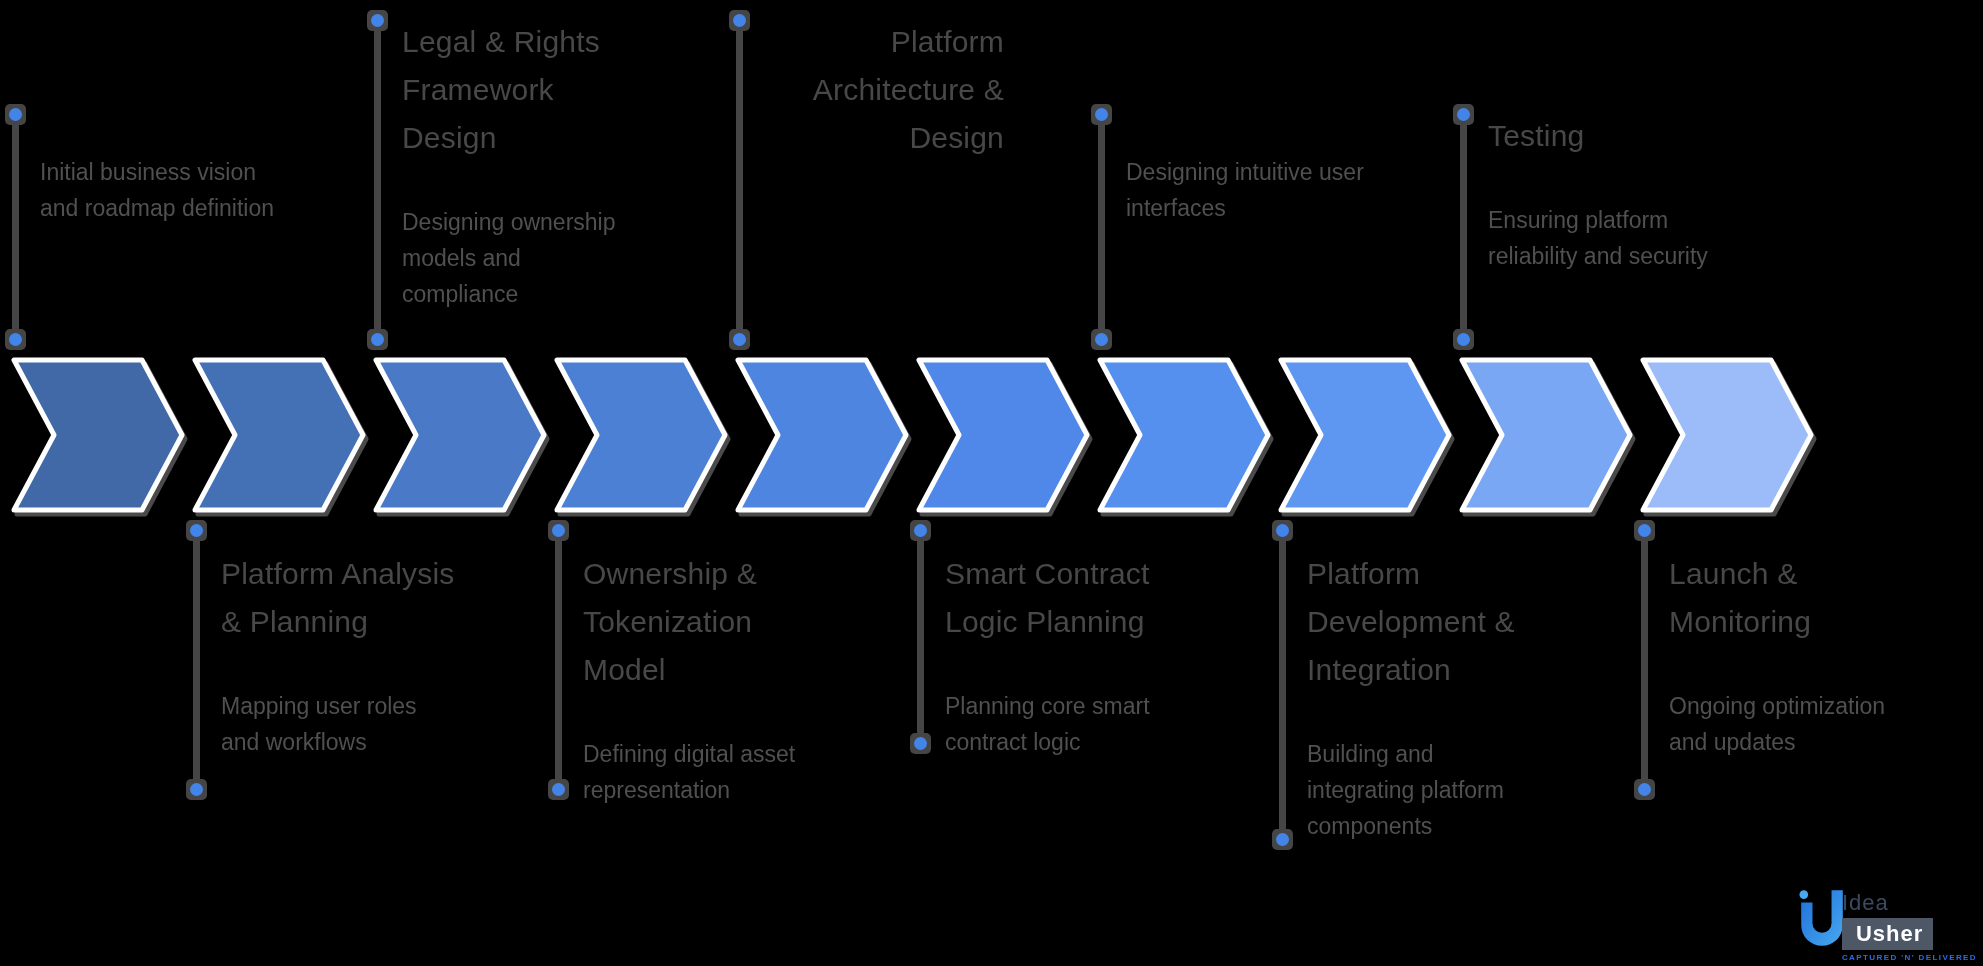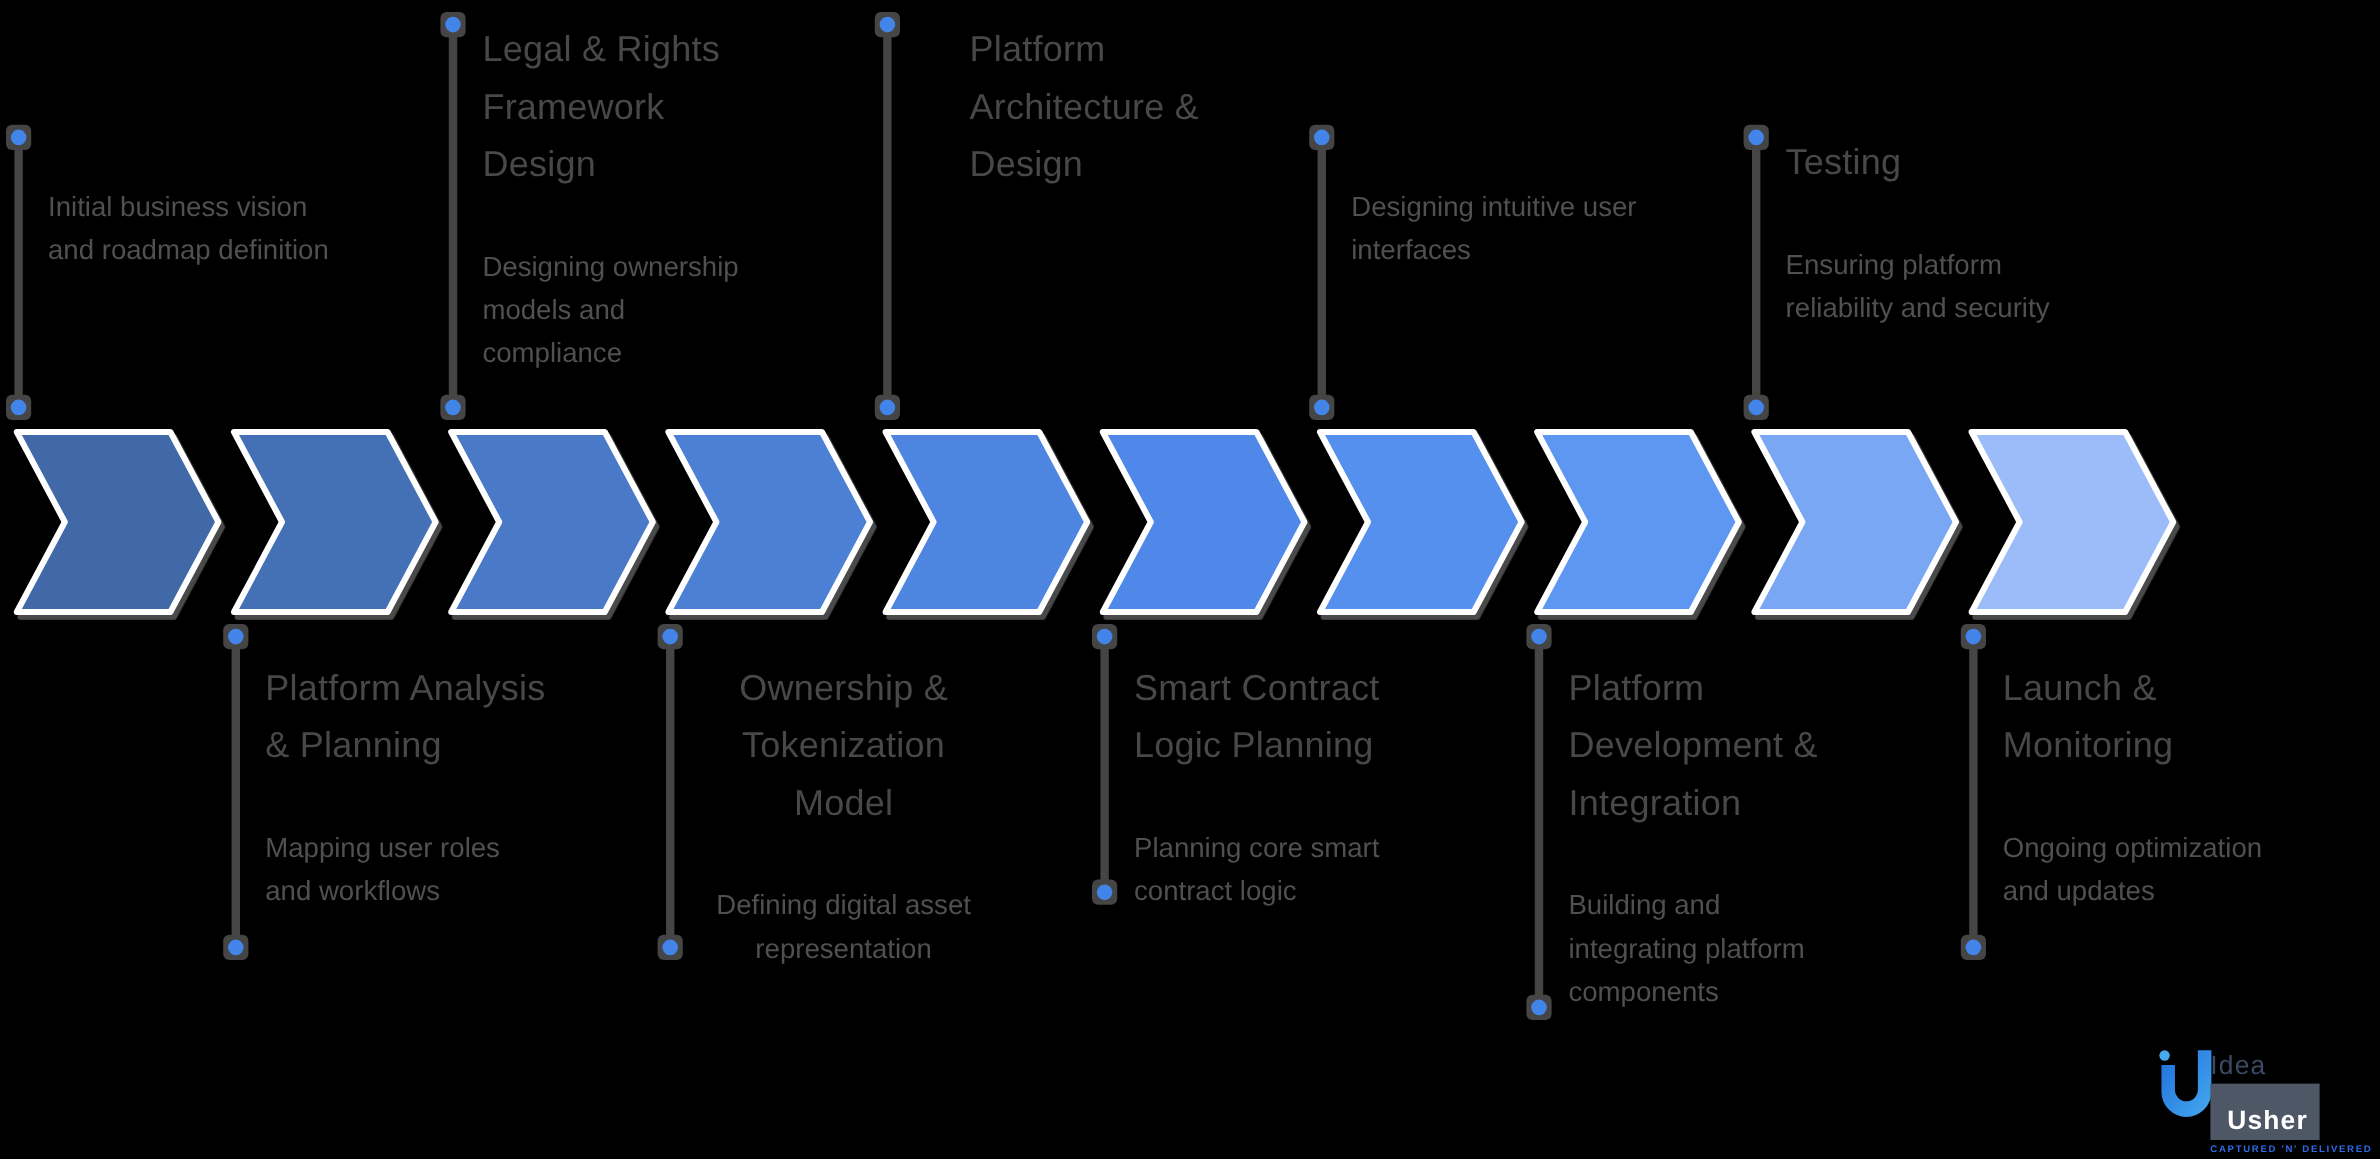--- a/index.html
+++ b/index.html
@@ -22,21 +22,21 @@
   .step-label{position:absolute;width:240px;}
   .step-label h3{margin:0;font-size:30px;font-weight:400;line-height:48px;
     color:#484848;letter-spacing:0.2px;}
   .step-label p{margin:42px 0 0 0;font-size:23px;line-height:36px;color:#505050;}
   
   .logo{position:absolute;right:6px;bottom:4px;display:flex;align-items:flex-start;}
   .logo-mark{width:52px;height:64px;margin-top:8px;}
   .logo-text{margin-left:-6px;display:flex;flex-direction:column;align-items:flex-start;}
   .logo-idea{font-size:22px;font-weight:400;color:#3A4A63;letter-spacing:1px;margin-top:12px;}
   .logo-usher{font-size:22px;font-weight:700;color:#FFFFFF;background:#4D5766;
-    padding:18px 10px 3px 14px;letter-spacing:1px;margin-top:2px;}
+    padding:3px 10px 3px 14px;letter-spacing:1px;margin-top:2px;}
   .logo-tagline{font-size:8px;font-weight:700;color:#2E6BE6;letter-spacing:1.4px;margin-top:3px;}
 </style>
 </head>
 <body>
 
 <div class="canvas">
 
   <svg class="chevrons" viewBox="0 0 1983 966" xmlns="http://www.w3.org/2000/svg">
       <polygon points="14,360 142,360 182,435 142,510 14,510 54,435" fill="#4169A8"></polygon>
       <polygon points="195,360 323,360 363,435 323,510 195,510 235,435" fill="#4471B5"></polygon>
@@ -87,33 +87,33 @@
         <p>Designing ownership models and compliance</p>
       </div>
       <div class="connector" style="left: 555px; top: 522px; height: 276px;">
         <div class="dot dot-top">
           <i></i>
         </div>
         <div class="dot dot-bottom">
           <i></i>
         </div>
       </div>
-      <div class="step-label" style="left: 583px; top: 550px; text-align: center;">
+      <div class="step-label" style="left: 583px; top: 550px;">
         <h3>Ownership &amp; Tokenization Model</h3>
         <p>Defining digital asset representation</p>
       </div>
       <div class="connector" style="left: 736px; top: 12px; height: 336px;">
         <div class="dot dot-top">
           <i></i>
         </div>
         <div class="dot dot-bottom">
           <i></i>
         </div>
       </div>
-      <div class="step-label" style="left: 808px; top: 18px;">
+      <div class="step-label" style="left: 764px; top: 18px; text-align: right;">
         <h3>Platform Architecture &amp; Design</h3>
       </div>
       <div class="connector" style="left: 917px; top: 522px; height: 230px;">
         <div class="dot dot-top">
           <i></i>
         </div>
         <div class="dot dot-bottom">
           <i></i>
         </div>
       </div>

